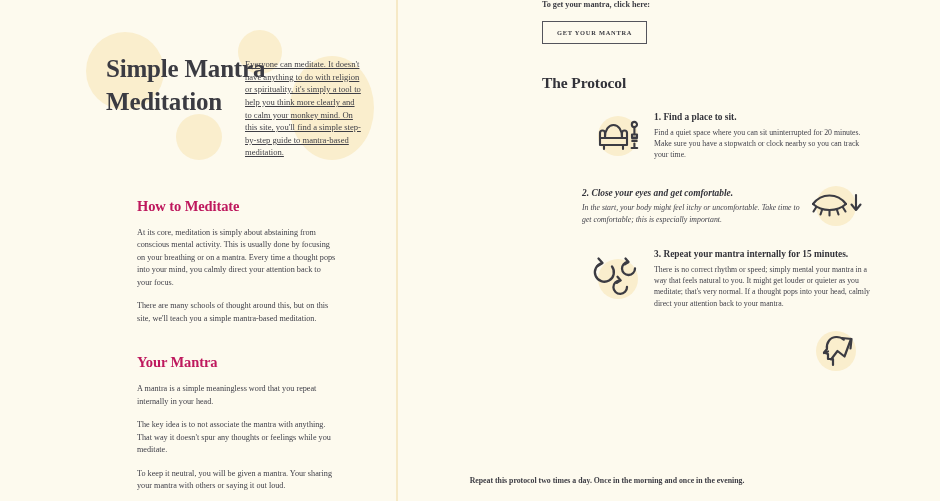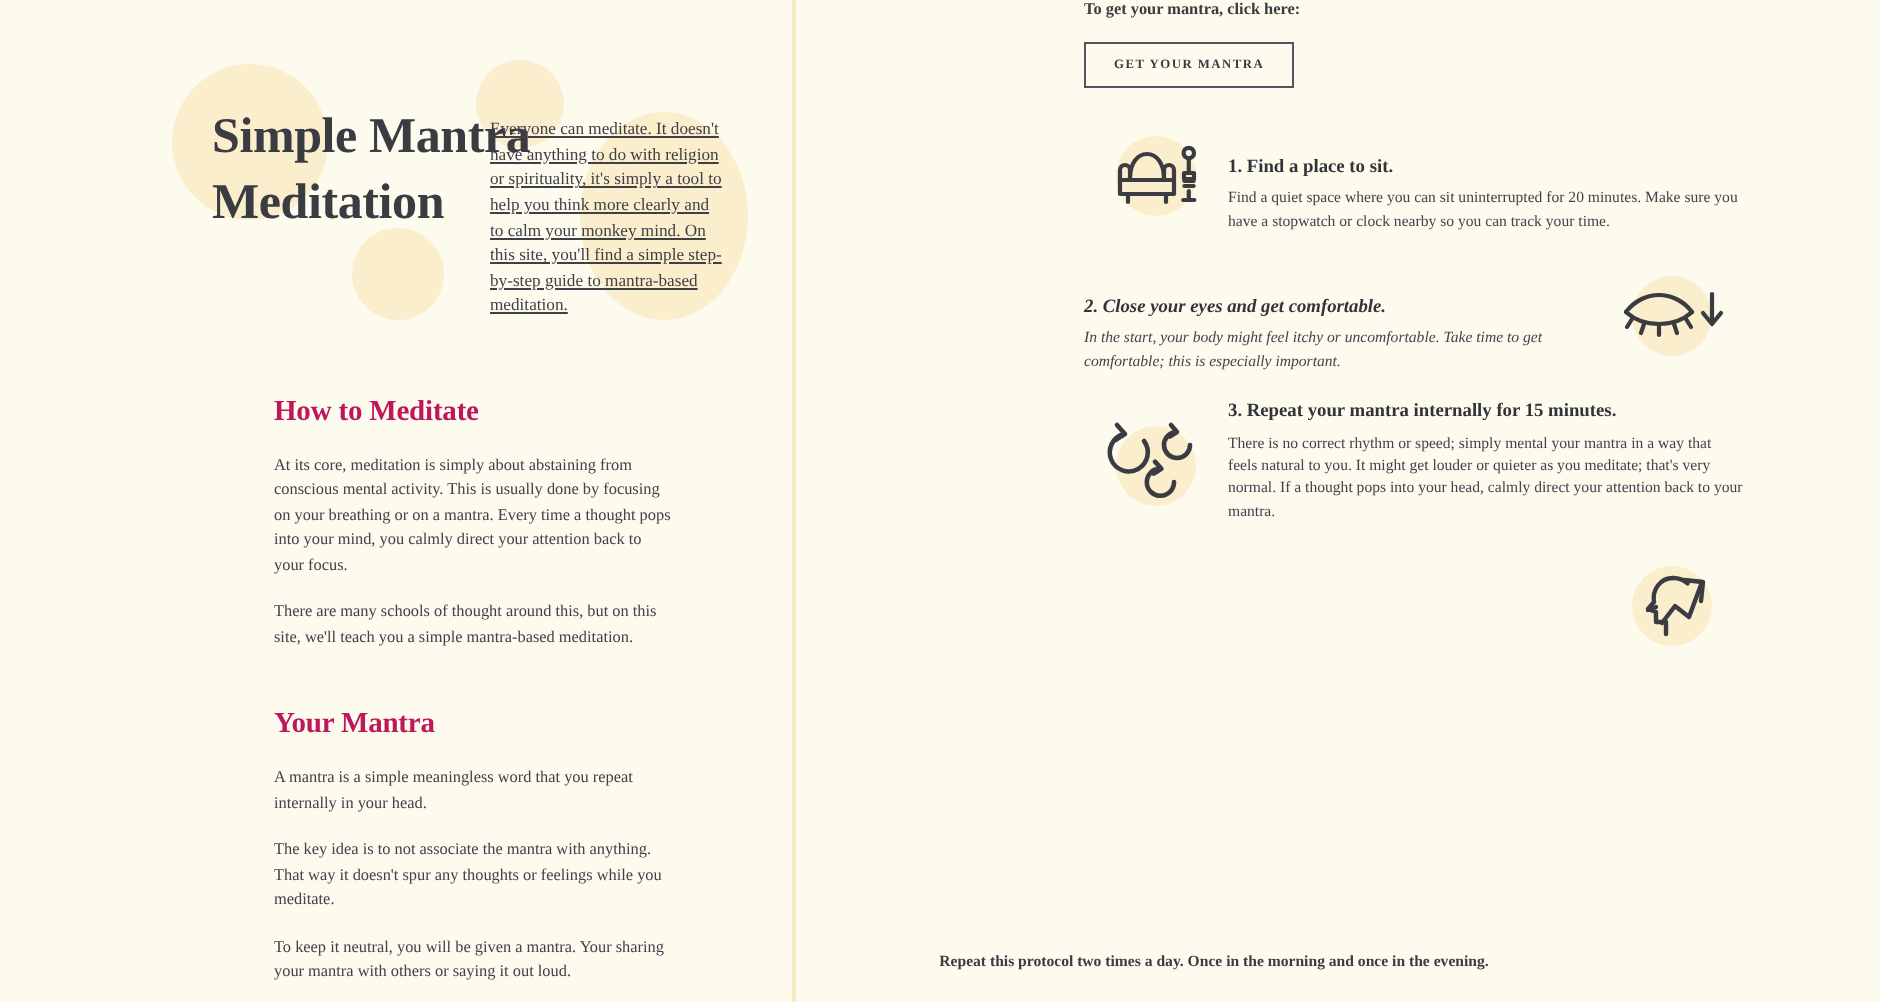--- a/index.html
+++ b/index.html
@@ -155,23 +155,24 @@
     font-weight: 700;
     color: #33333a;
     margin-top: 30px;
     letter-spacing: -0.1px;
   }
 
   .steps { margin-top: 16px; }
 
   .step {
     display: flex;
-    align-items: flex-end;
+    align-items: center;
     margin-bottom: 14px;
     position: relative;
+    margin-left: 40px;
   }
 
   .step.reverse { flex-direction: row-reverse; font-style: italic; }
 
   .step-icon {
     position: relative;
     width: 72px;
     flex: 0 0 72px;
     height: 56px;
     display: flex;
@@ -256,20 +257,21 @@
   <div class="divider"></div>
 
   <div class="col-right">
     <div class="right-inner">
 
       <p class="r-lead">To get your mantra, click here:</p>
       <div class="r-btn-wrap">
         <button class="btn">GET YOUR MANTRA</button>
       </div>
 
+      <h2 class="protocol">The Protocol</h2>
 
       <div class="steps">
 
         <div class="step">
           <div class="step-icon">
             <div class="halo"></div>
             <svg class="ico" width="54" height="36" viewBox="0 0 54 36" fill="none" stroke="#3b3b42" stroke-width="2.1" stroke-linecap="round" stroke-linejoin="round">
               <path d="M9 20v-5a2.5 2.5 0 0 1 5 0v4"></path>
               <path d="M36 20v-5a2.5 2.5 0 0 0-5 0v4"></path>
               <path d="M14 19c0-7 3.5-12 8.5-12S31 12 31 19"></path>

